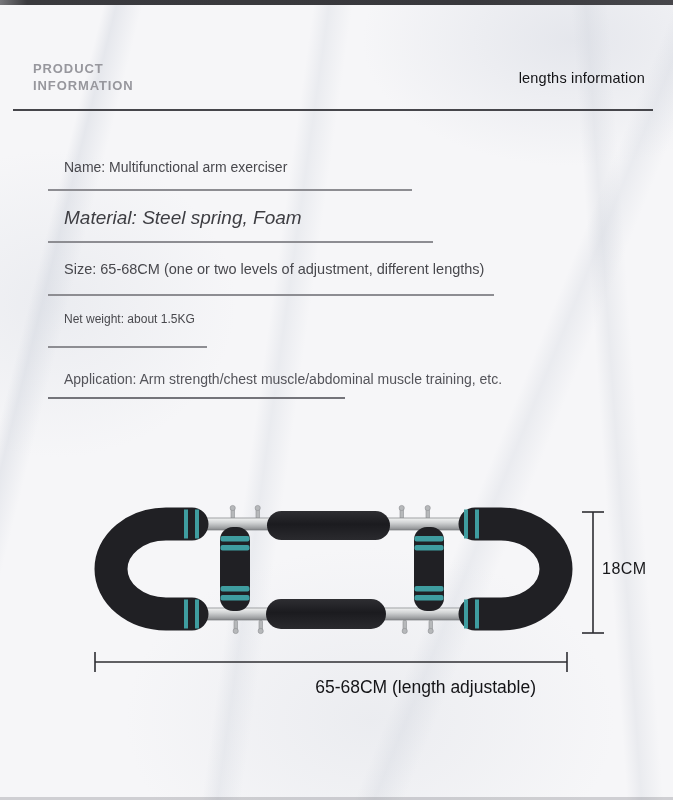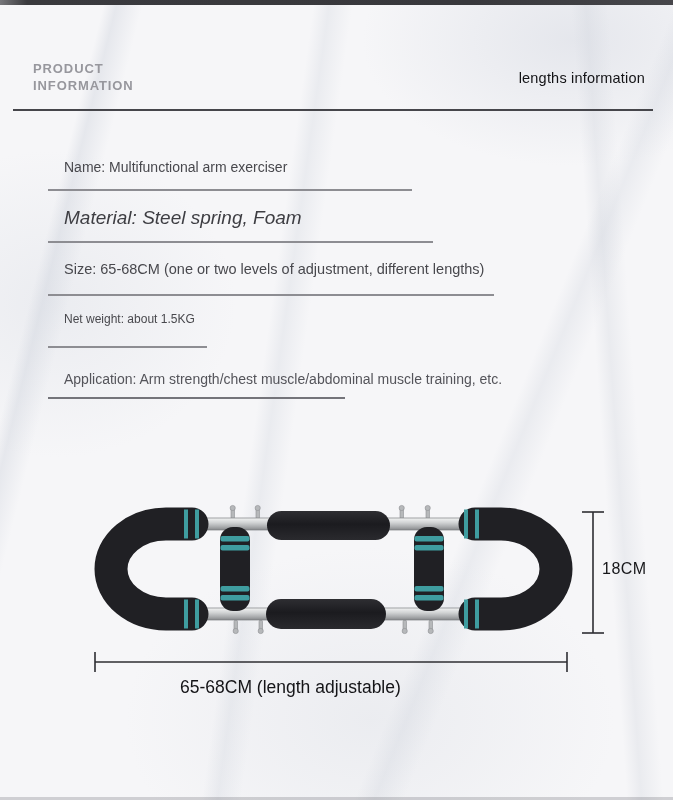--- a/index.html
+++ b/index.html
@@ -41,21 +41,21 @@
   .u5{top:397px;width:297px;background:#74747a;}
 
   
   .figure{position:absolute;left:0;top:470px;width:673px;height:260px;}
   .foam{fill:none;stroke:var(--foam-black,#202024);stroke-width:33;stroke-linecap:round;}
   .ring{stroke:var(--accent-teal,#3f9da0);stroke-width:29;}
   .grip{fill:var(--foam-black,#222226);}
   .grip-ring{fill:var(--accent-teal,#3f9da0);}
   .dim{stroke:var(--dimension-line,#2e2e32);stroke-width:1.6;}
   .dim-height-label{position:absolute;left:602px;top:560px;font-size:16px;color:#17171a;letter-spacing:.5px;}
-  .dim-length-label{position:absolute;left:180px;top:677px;width:356px;text-align:left;font-size:17.5px;color:#141417;}
+  .dim-length-label{position:absolute;left:180px;top:677px;width:356px;text-align:right;font-size:17.5px;color:#141417;}
 </style>
 </head>
 <body>
 
 <div id="app">
   <div class="top-strip"></div>
 
   <div class="watermark">
     <div>PRODUCT</div>
     <div>INFORMATION</div>

